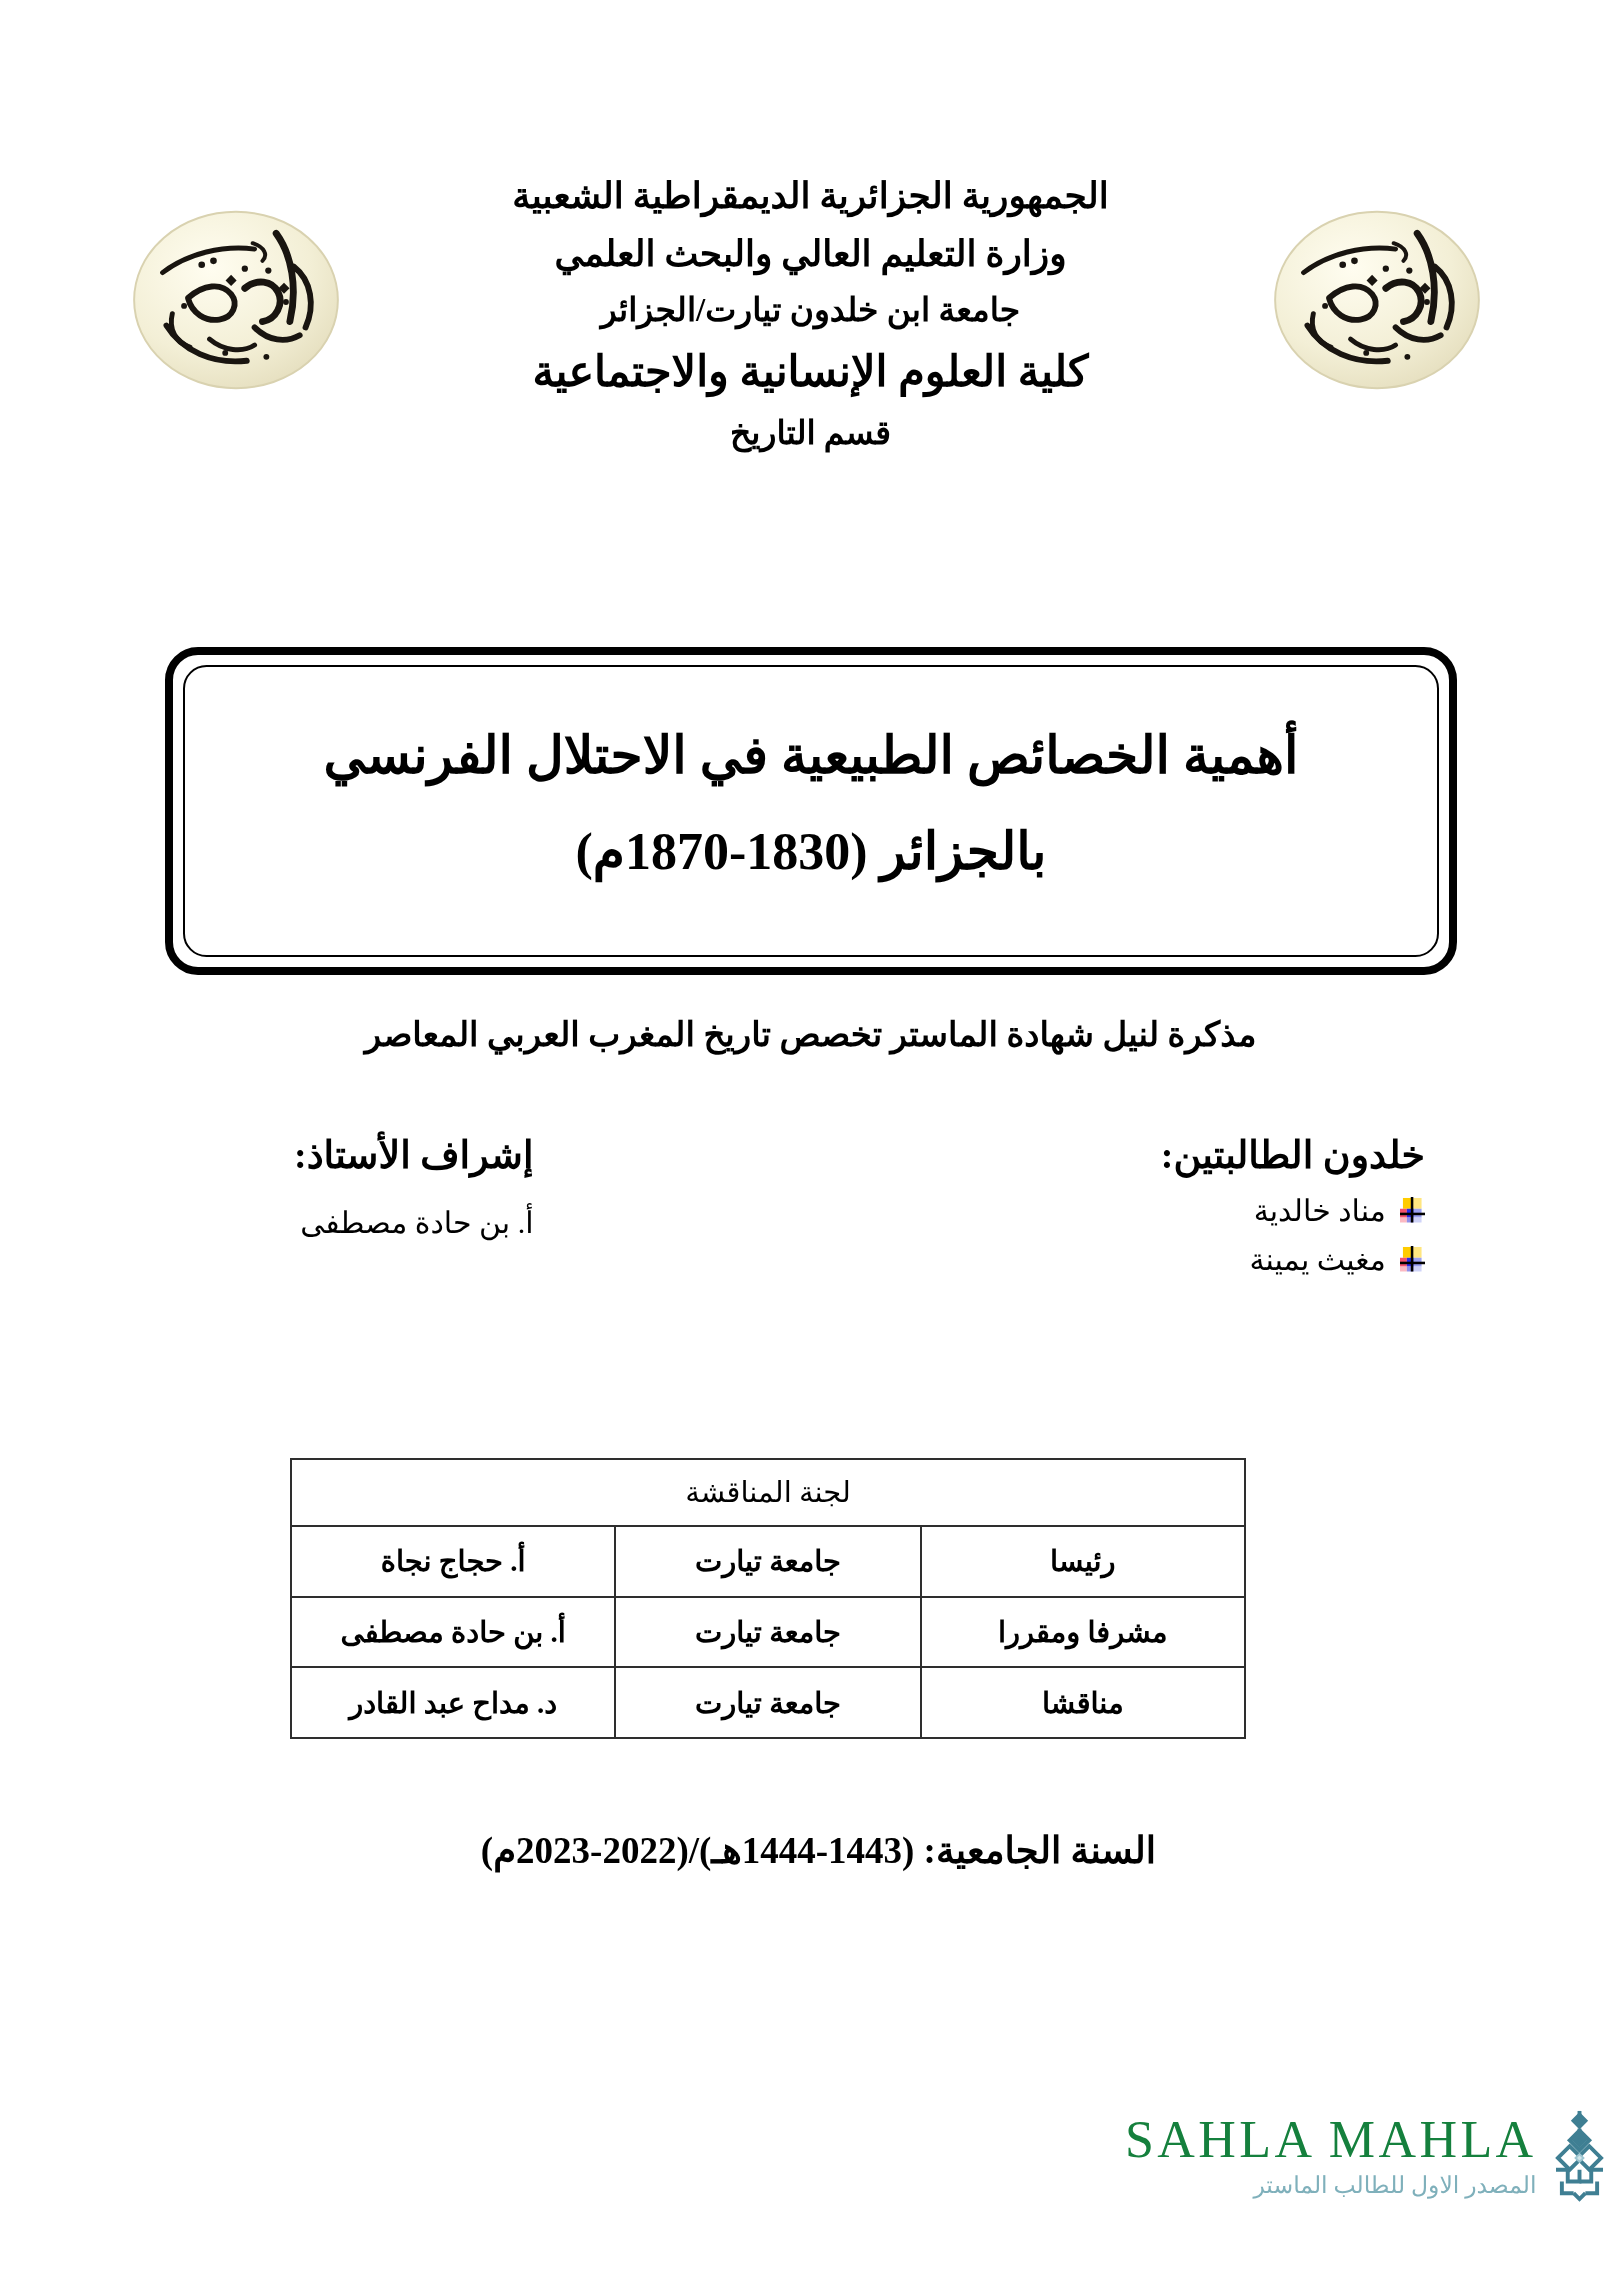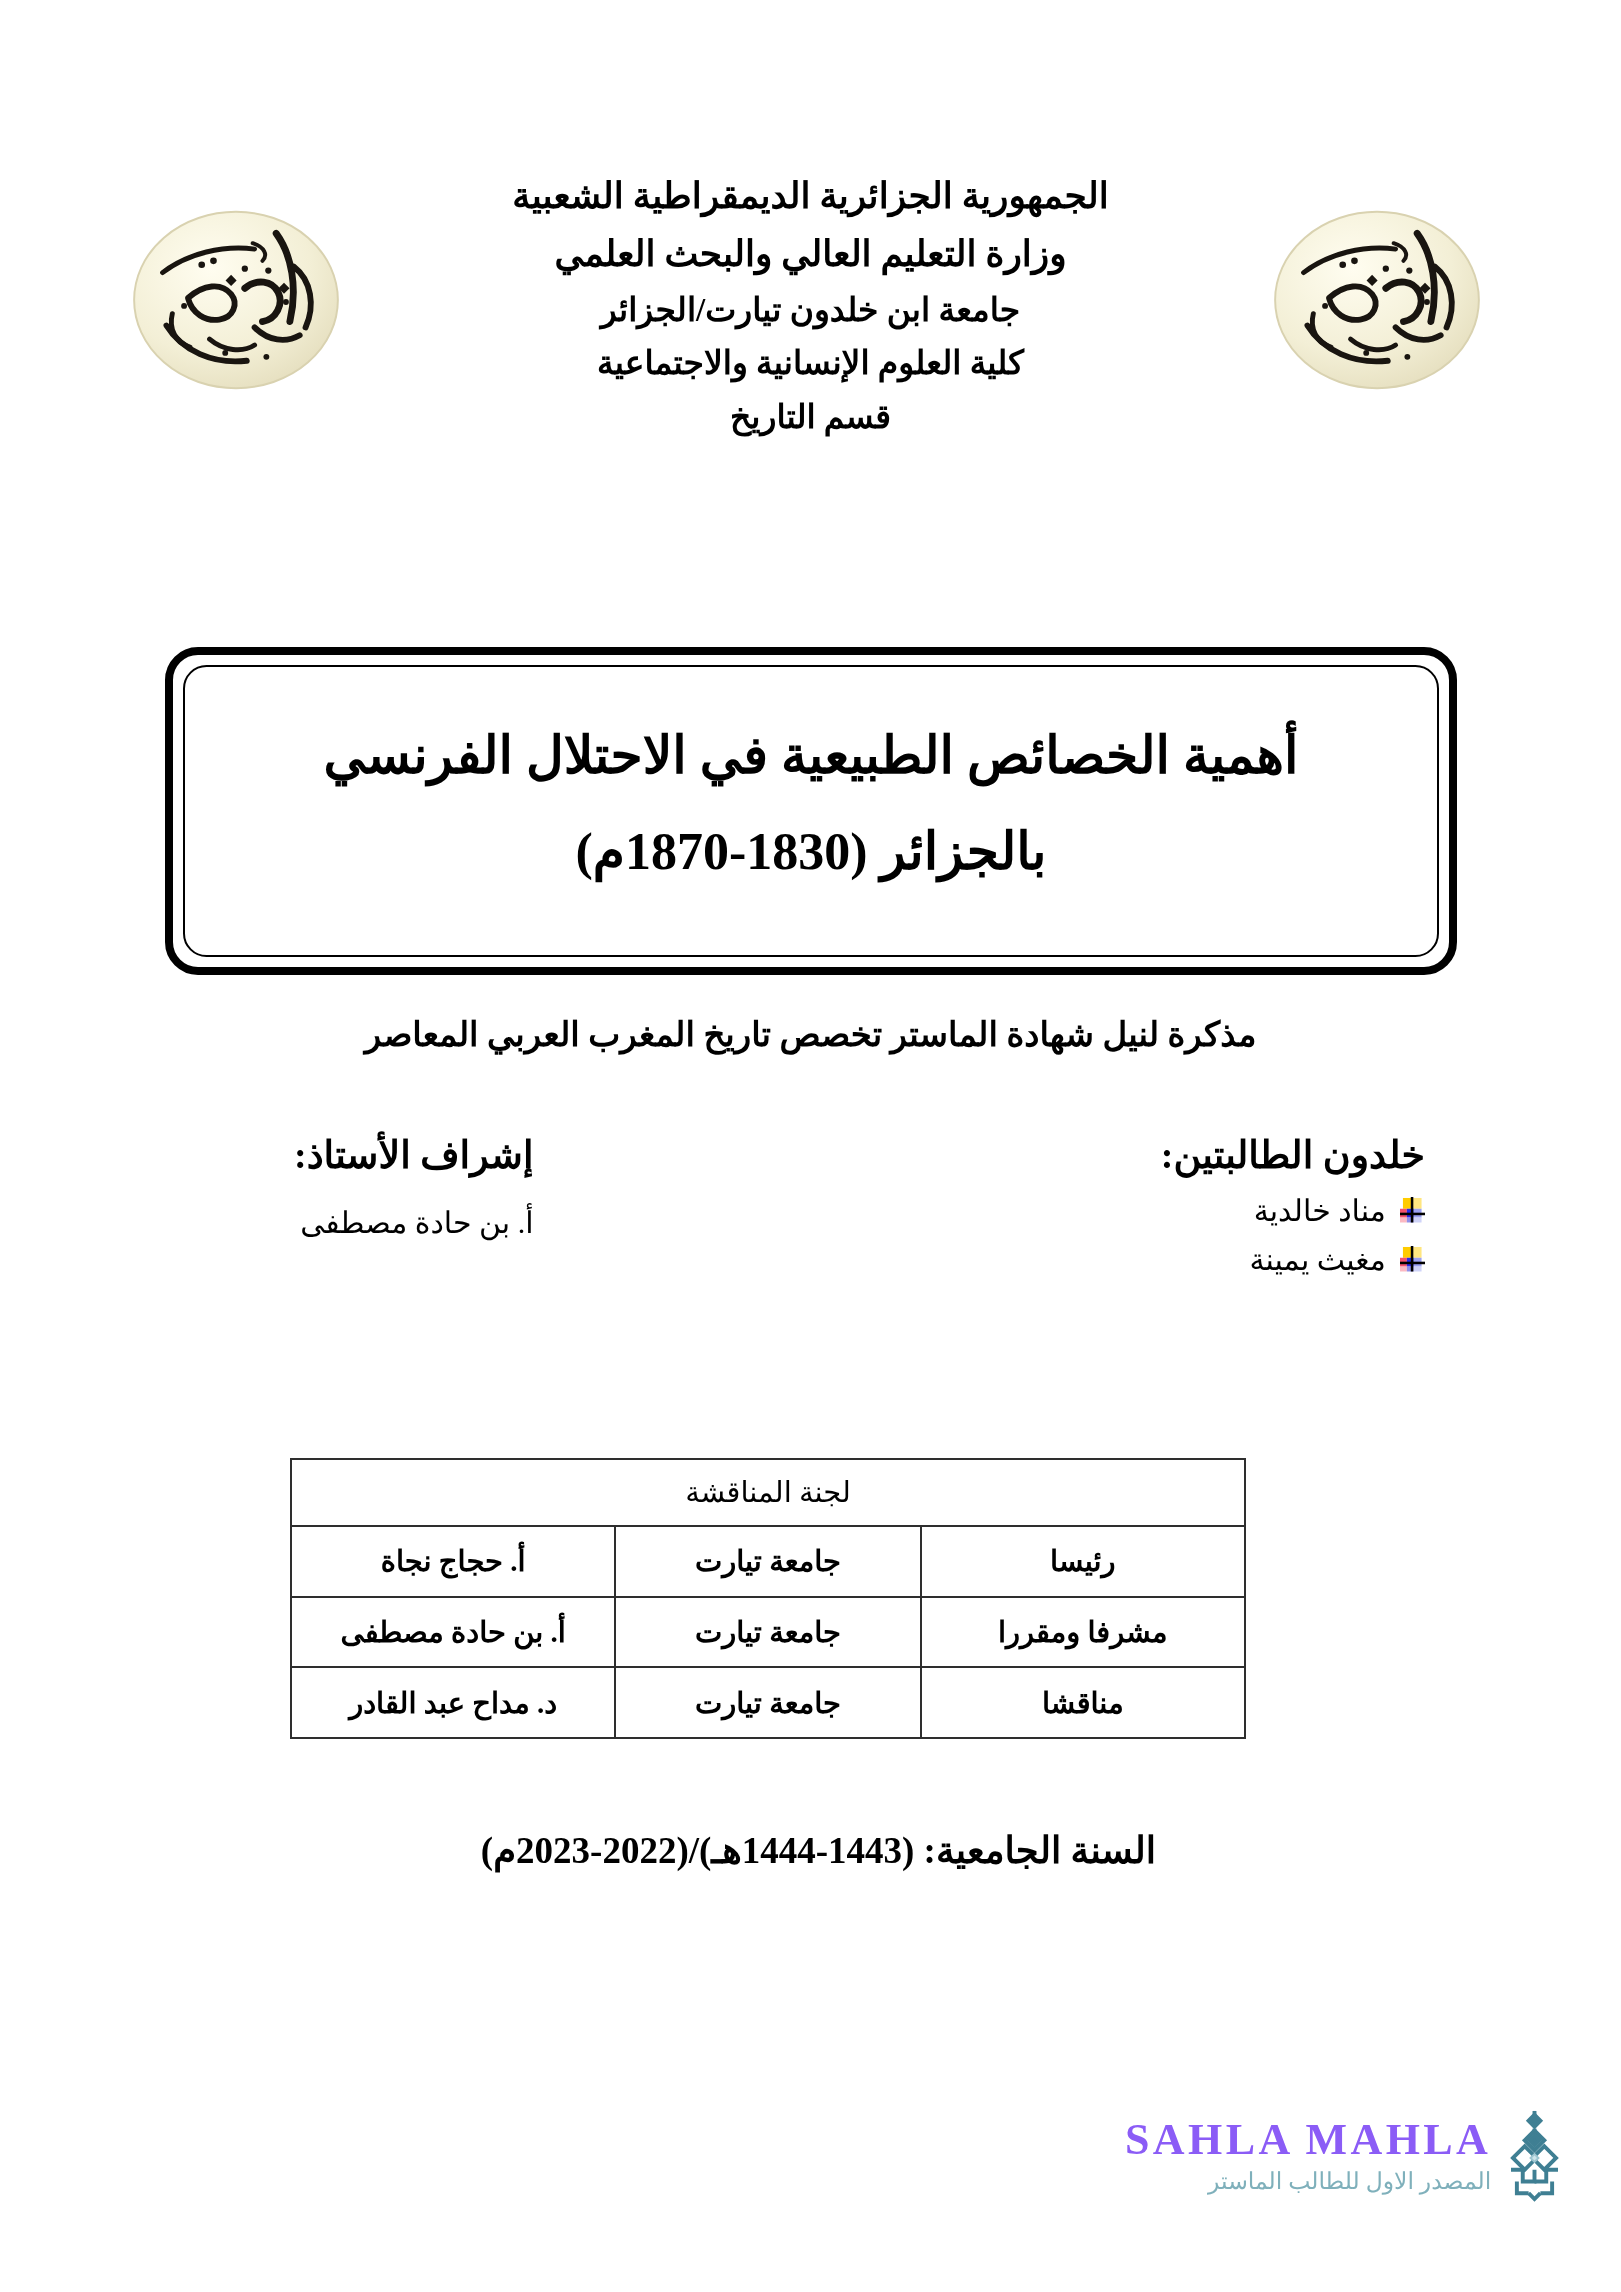--- a/index.html
+++ b/index.html
@@ -53,21 +53,21 @@
     font-family: "Liberation Serif", "DejaVu Serif", serif;
     font-weight: bold;
     font-size: 36px;
     line-height: 1.62;
     letter-spacing: 0px;
     white-space: nowrap;
   }
   .header-lines .hline.l1 { font-size: 36px; }
   .header-lines .hline.l2 { font-size: 36px; }
   .header-lines .hline.l3 { font-size: 33px; }
-  .header-lines .hline.l4 { font-size: 33px; }
+  .header-lines .hline.l4 { font-size: 43px; }
   .header-lines .hline.l5 { font-size: 33px; }
 
   
   .title-box {
     position: absolute;
     top: 647px;
     left: 165px;
     width: 1292px;
     box-sizing: border-box;
     border: 8.8px solid #000;
@@ -207,24 +207,24 @@
   }
   .brand-row {
     display: flex;
     align-items: center;
     justify-content: flex-start;
     gap: 11.8px;
   }
   .brand-text-wrap { text-align: left; }
   .brand-title {
     font-family: "Liberation Serif", "DejaVu Serif", serif;
-    font-weight: bold;
-    font-size: 44px;
+    font-weight: normal;
+    font-size: 52px;
     letter-spacing: 3.4px;
-    color: #8b5cf6;
+    color: #15803d;
     line-height: 1.05;
     white-space: nowrap;
   }
   .brand-sub {
     font-family: "Liberation Serif", "DejaVu Serif", serif;
     font-size: 23.5px;
     color: #7fb0bb;
     direction: rtl;
     text-align: right;
     margin-top: 3.9px;

